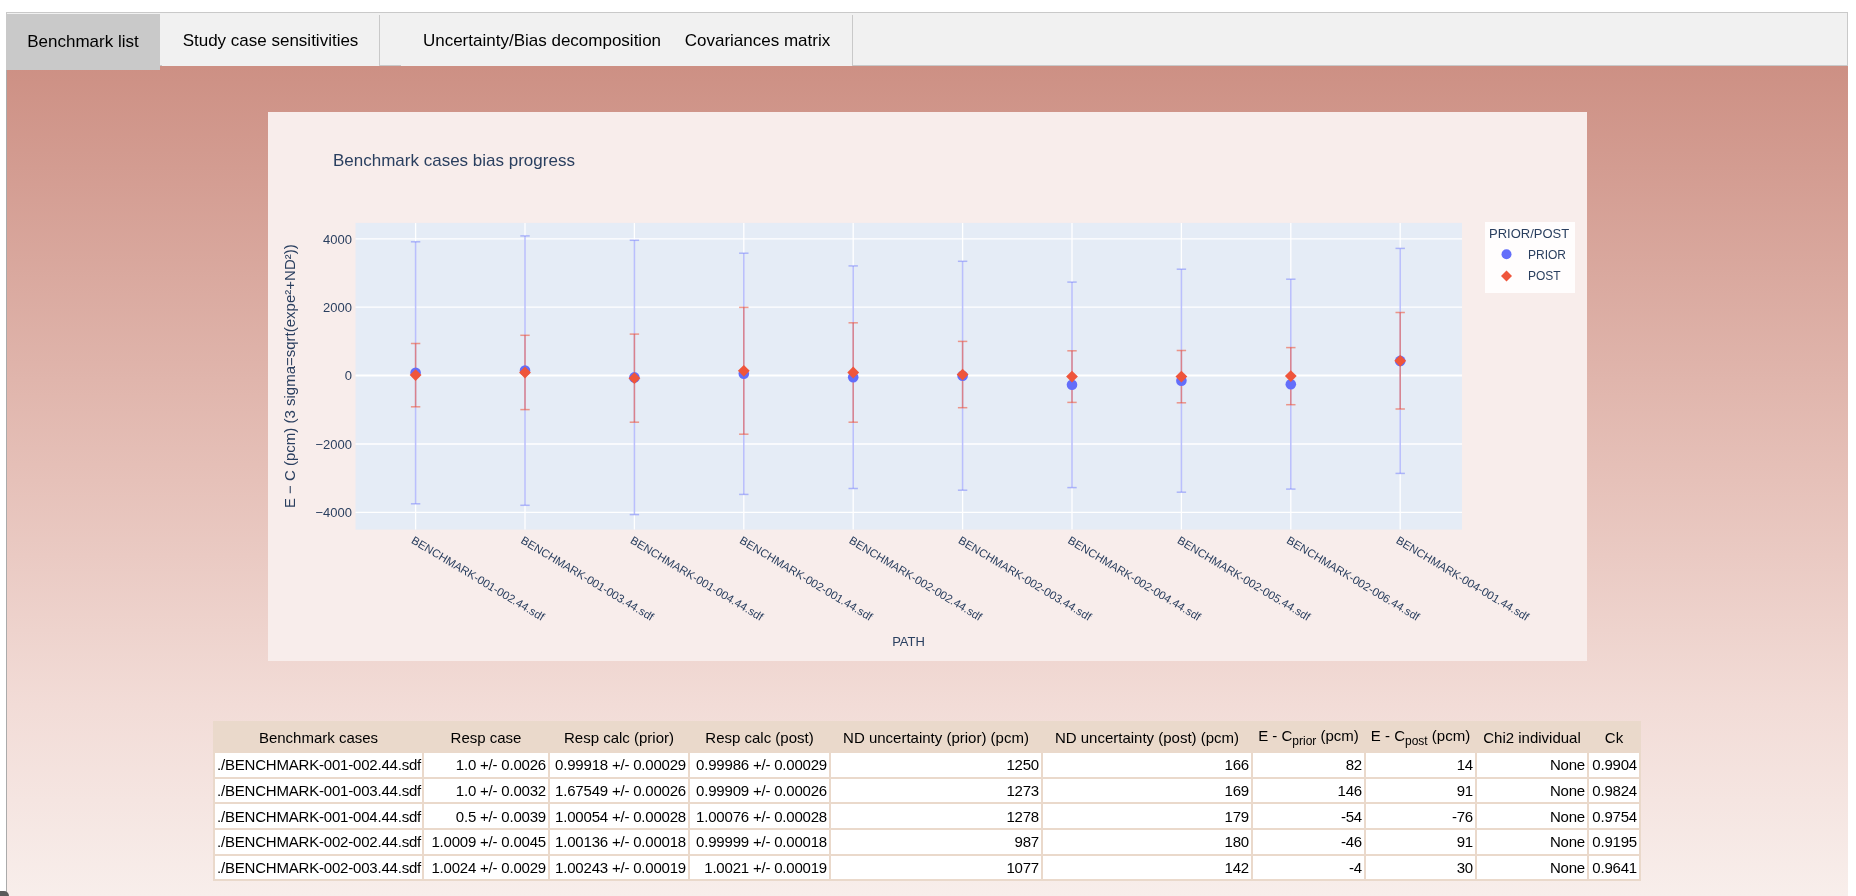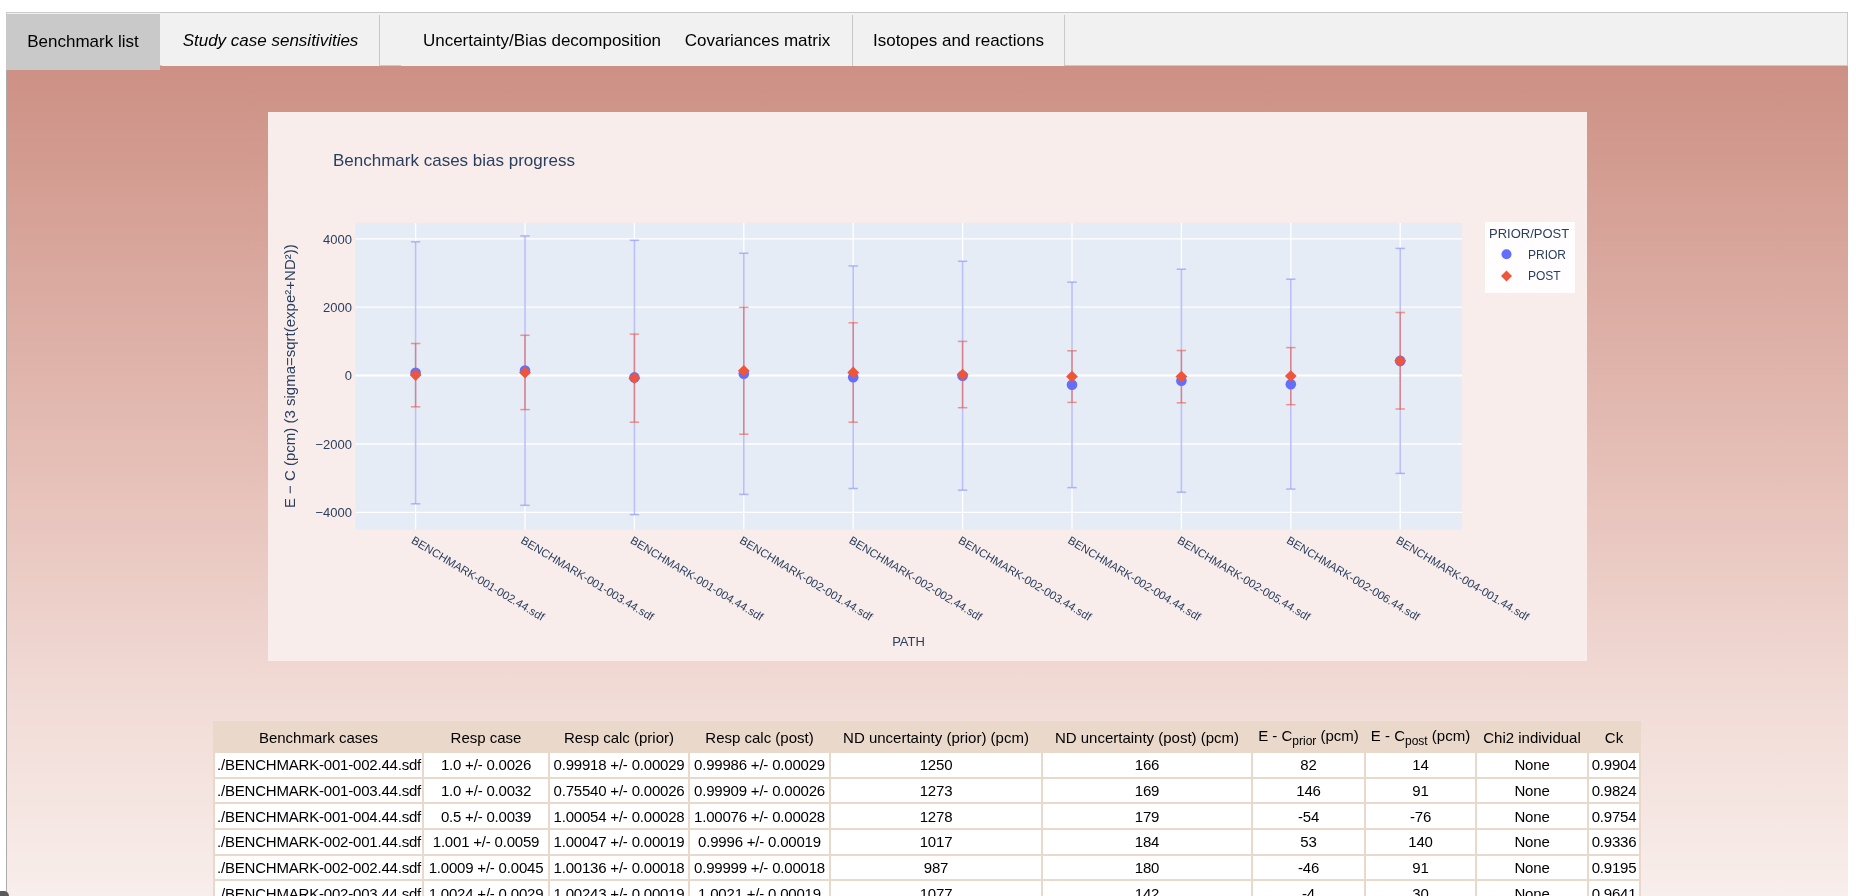--- a/index.html
+++ b/index.html
@@ -4,31 +4,30 @@
 <style>
 * { margin:0; padding:0; box-sizing:border-box; }
 body { width:1856px; height:896px; background:#ffffff; font-family:"Liberation Sans", sans-serif; position:relative; overflow:hidden; }
 .tabstrip { position:absolute; left:6px; top:12px; width:1842px; height:54px; background:#f1f1f1; border:1px solid #c9c9c9; }
 .tab { position:absolute; top:2px; height:52px; background:#f1f1f1; border-right:1px solid #c9c9c9; font-size:17px; color:#000; display:flex; align-items:center; justify-content:center; }
 .tabactive { position:absolute; left:6px; top:14px; width:154px; height:56px; background:#c9c9c9; font-size:17px; color:#000; display:flex; align-items:center; justify-content:center; z-index:2; }
 .content { position:absolute; left:6px; top:66px; width:1842px; height:830px; background:linear-gradient(180deg, #cd9084 0%, #e6c1b9 50%, #f2dcd7 77%, #f8eeeb 100%); border-left:1px solid #ababab; }
 .card { position:absolute; left:261px; top:46px; width:1319px; height:549px; }
 table { position:absolute; left:206px; top:655px; width:1428px; border-collapse:collapse; table-layout:fixed; font-size:15.5px; color:#000; background:#ead9cb; }
 th { border:2px solid #ead9cb; background:#ead9cb; font-weight:normal; height:30px; text-align:center; padding:0 2px; font-size:15px; white-space:nowrap; overflow:hidden; }
-td { border:2px solid #ead9cb; background:#ffffff; height:25.7px; text-align:center; padding:0 2px; white-space:nowrap; overflow:hidden; font-size:15px; letter-spacing:-0.2px; }
+td { border:2px solid #ead9cb; background:#ffffff; height:25.7px; text-align:right; padding:0 2px; white-space:nowrap; overflow:hidden; font-size:15px; letter-spacing:-0.2px; }
 sub { font-size:12px; }
 .corner { position:absolute; left:0px; top:891px; width:9px; height:5px; background:#5a5a5a; border-radius:0 6px 0 0; z-index:5; }
 </style>
 </head>
 <body>
 <div class="tabstrip">
-  <div class="tab" style="left:155px; width:218px;font-style:italic;">Study case sensitivities</div>
+  <div class="tab" style="left:155px; width:218px;">Study case sensitivities</div>
   <div class="tab" style="left:394px; width:283px;">Uncertainty/Bias decomposition</div>
   <div class="tab" style="left:656px; width:190px;">Covariances matrix</div>
-  <div class="tab" style="left:846px; width:212px;">Isotopes and reactions</div>
 </div>
 <div class="tabactive">Benchmark list</div>
 <div class="corner"></div>
 <div class="content">
   <div class="card">
 <svg width="1319" height="549" font-family="Liberation Sans, sans-serif">
 <rect x="0" y="0" width="1319" height="549" fill="#f8edeb"></rect>
 <rect x="87.5" y="110.9" width="1106.5" height="306.7" fill="#e5ecf6"></rect>
 <line x1="87.5" x2="1194" y1="126.8" y2="126.8" stroke="#ffffff" stroke-width="1.3"></line>
 <line x1="87.5" x2="1194" y1="195.2" y2="195.2" stroke="#ffffff" stroke-width="1.3"></line>
@@ -225,21 +224,21 @@
           <td>1250</td>
           <td>166</td>
           <td>82</td>
           <td>14</td>
           <td>None</td>
           <td>0.9904</td>
         </tr>
 <tr>
           <td>./BENCHMARK-001-003.44.sdf</td>
           <td>1.0 +/- 0.0032</td>
-          <td>0.75540 +/- 0.00026</td>
+          <td>1.67549 +/- 0.00026</td>
           <td>0.99909 +/- 0.00026</td>
           <td>1273</td>
           <td>169</td>
           <td>146</td>
           <td>91</td>
           <td>None</td>
           <td>0.9824</td>
         </tr>
 <tr>
           <td>./BENCHMARK-001-004.44.sdf</td>
@@ -247,32 +246,20 @@
           <td>1.00054 +/- 0.00028</td>
           <td>1.00076 +/- 0.00028</td>
           <td>1278</td>
           <td>179</td>
           <td>-54</td>
           <td>-76</td>
           <td>None</td>
           <td>0.9754</td>
         </tr>
 <tr>
-          <td>./BENCHMARK-002-001.44.sdf</td>
-          <td>1.001 +/- 0.0059</td>
-          <td>1.00047 +/- 0.00019</td>
-          <td>0.9996 +/- 0.00019</td>
-          <td>1017</td>
-          <td>184</td>
-          <td>53</td>
-          <td>140</td>
-          <td>None</td>
-          <td>0.9336</td>
-        </tr>
-<tr>
           <td>./BENCHMARK-002-002.44.sdf</td>
           <td>1.0009 +/- 0.0045</td>
           <td>1.00136 +/- 0.00018</td>
           <td>0.99999 +/- 0.00018</td>
           <td>987</td>
           <td>180</td>
           <td>-46</td>
           <td>91</td>
           <td>None</td>
           <td>0.9195</td>

